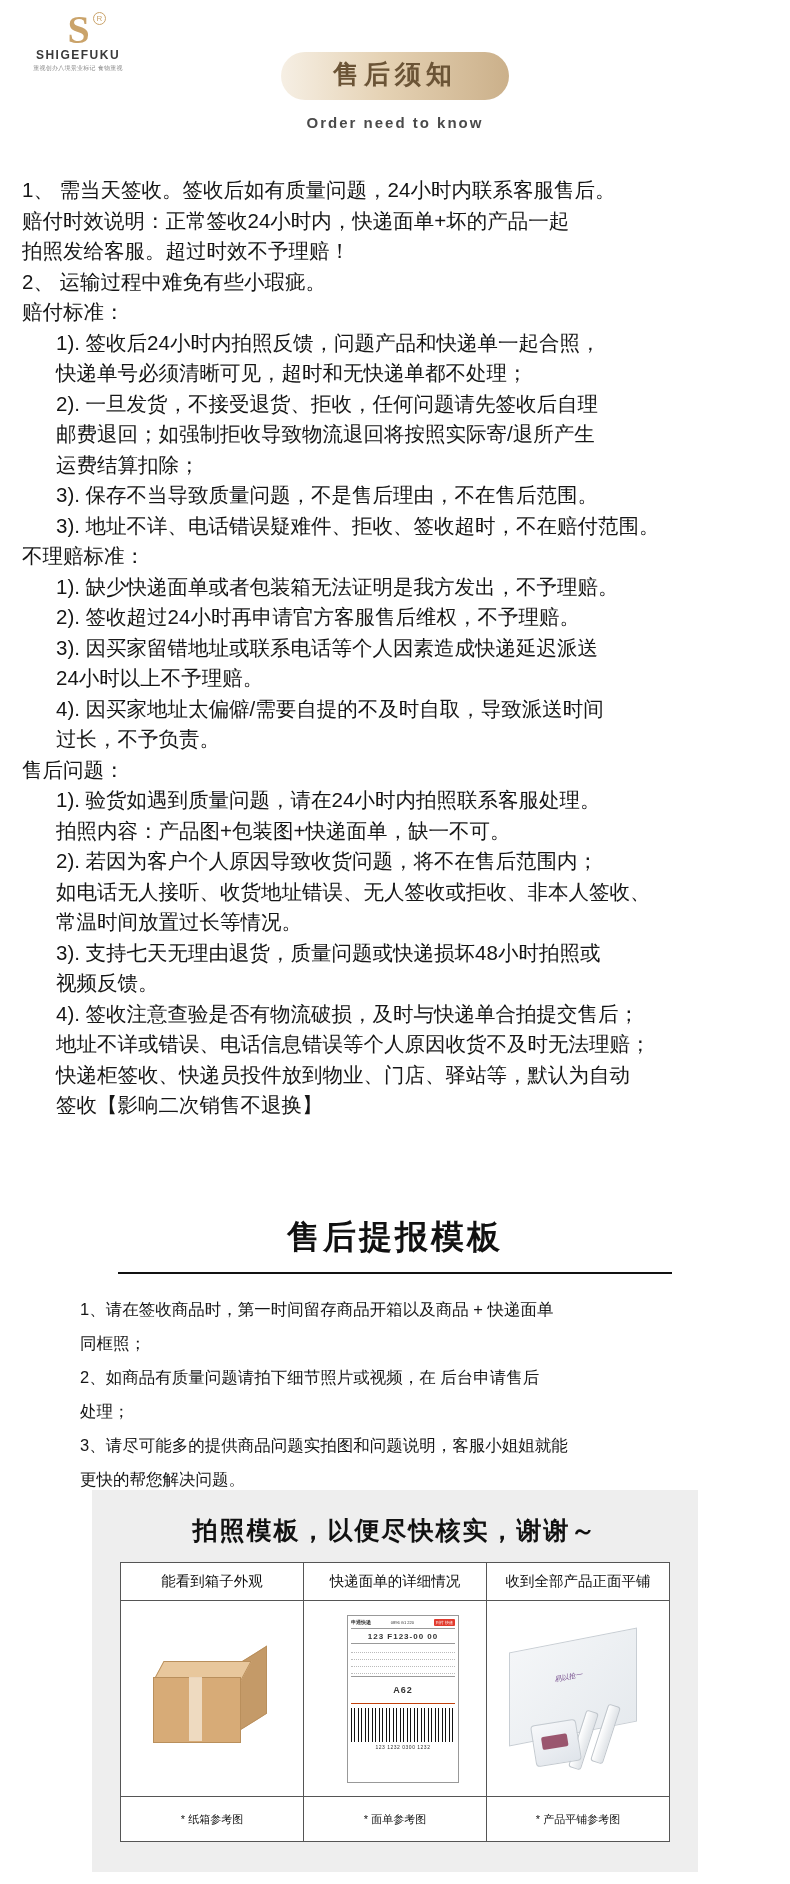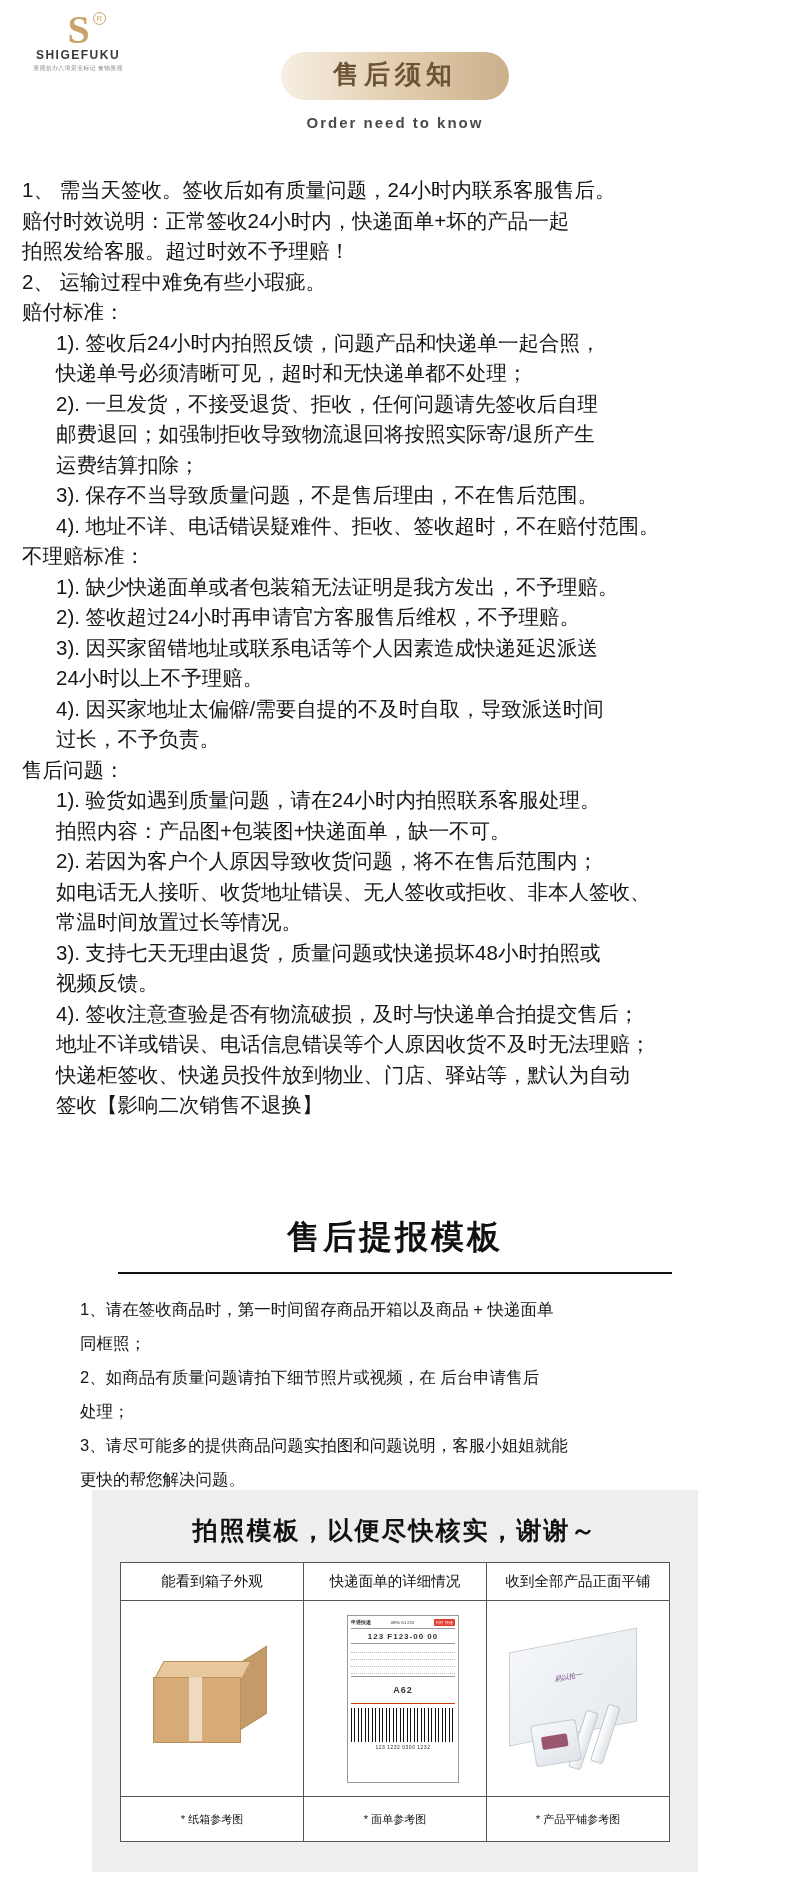--- a/index.html
+++ b/index.html
@@ -341,21 +341,21 @@
       <p class="ln">赔付时效说明：正常签收24小时内，快递面单+坏的产品一起</p>
       <p class="ln">拍照发给客服。超过时效不予理赔！</p>
       <p class="ln">2、 运输过程中难免有些小瑕疵。</p>
       <p class="ln">赔付标准：</p>
       <p class="ln ind1">1). 签收后24小时内拍照反馈，问题产品和快递单一起合照，</p>
       <p class="ln ind1">快递单号必须清晰可见，超时和无快递单都不处理；</p>
       <p class="ln ind1">2). 一旦发货，不接受退货、拒收，任何问题请先签收后自理</p>
       <p class="ln ind1">邮费退回；如强制拒收导致物流退回将按照实际寄/退所产生</p>
       <p class="ln ind1">运费结算扣除；</p>
       <p class="ln ind1">3). 保存不当导致质量问题，不是售后理由，不在售后范围。</p>
-      <p class="ln ind1">4). 地址不详、电话错误疑难件、拒收、签收超时，不在赔付范围。</p>
+      <p class="ln ind1">3). 地址不详、电话错误疑难件、拒收、签收超时，不在赔付范围。</p>
       <p class="ln">不理赔标准：</p>
       <p class="ln ind1">1). 缺少快递面单或者包装箱无法证明是我方发出，不予理赔。</p>
       <p class="ln ind1">2). 签收超过24小时再申请官方客服售后维权，不予理赔。</p>
       <p class="ln ind1">3). 因买家留错地址或联系电话等个人因素造成快递延迟派送</p>
       <p class="ln ind1">24小时以上不予理赔。</p>
       <p class="ln ind1">4). 因买家地址太偏僻/需要自提的不及时自取，导致派送时间</p>
       <p class="ln ind1">过长，不予负责。</p>
       <p class="ln">售后问题：</p>
       <p class="ln ind1">1). 验货如遇到质量问题，请在24小时内拍照联系客服处理。</p>
       <p class="ln ind1">拍照内容：产品图+包装图+快递面单，缺一不可。</p>

